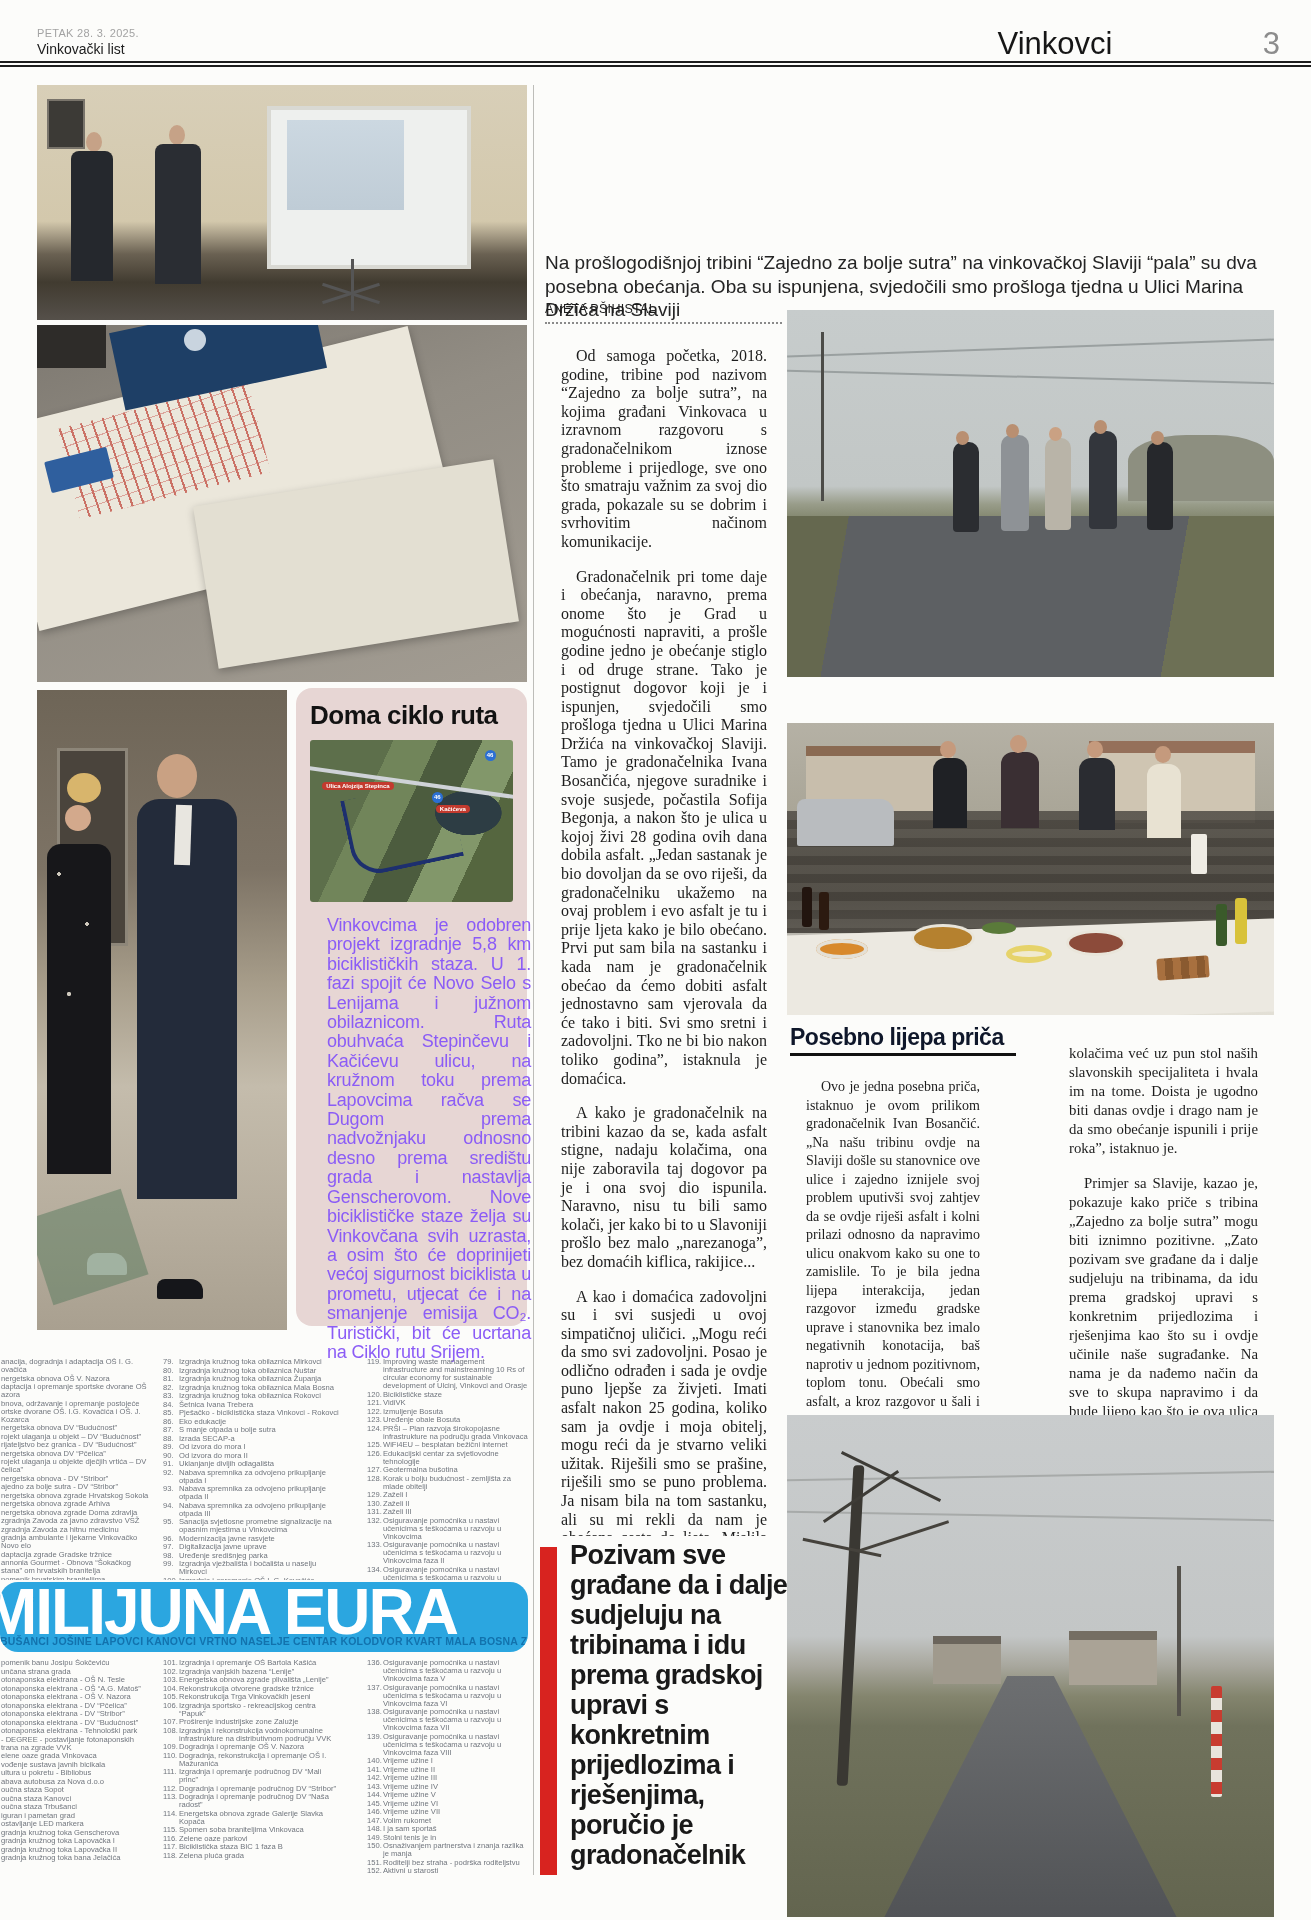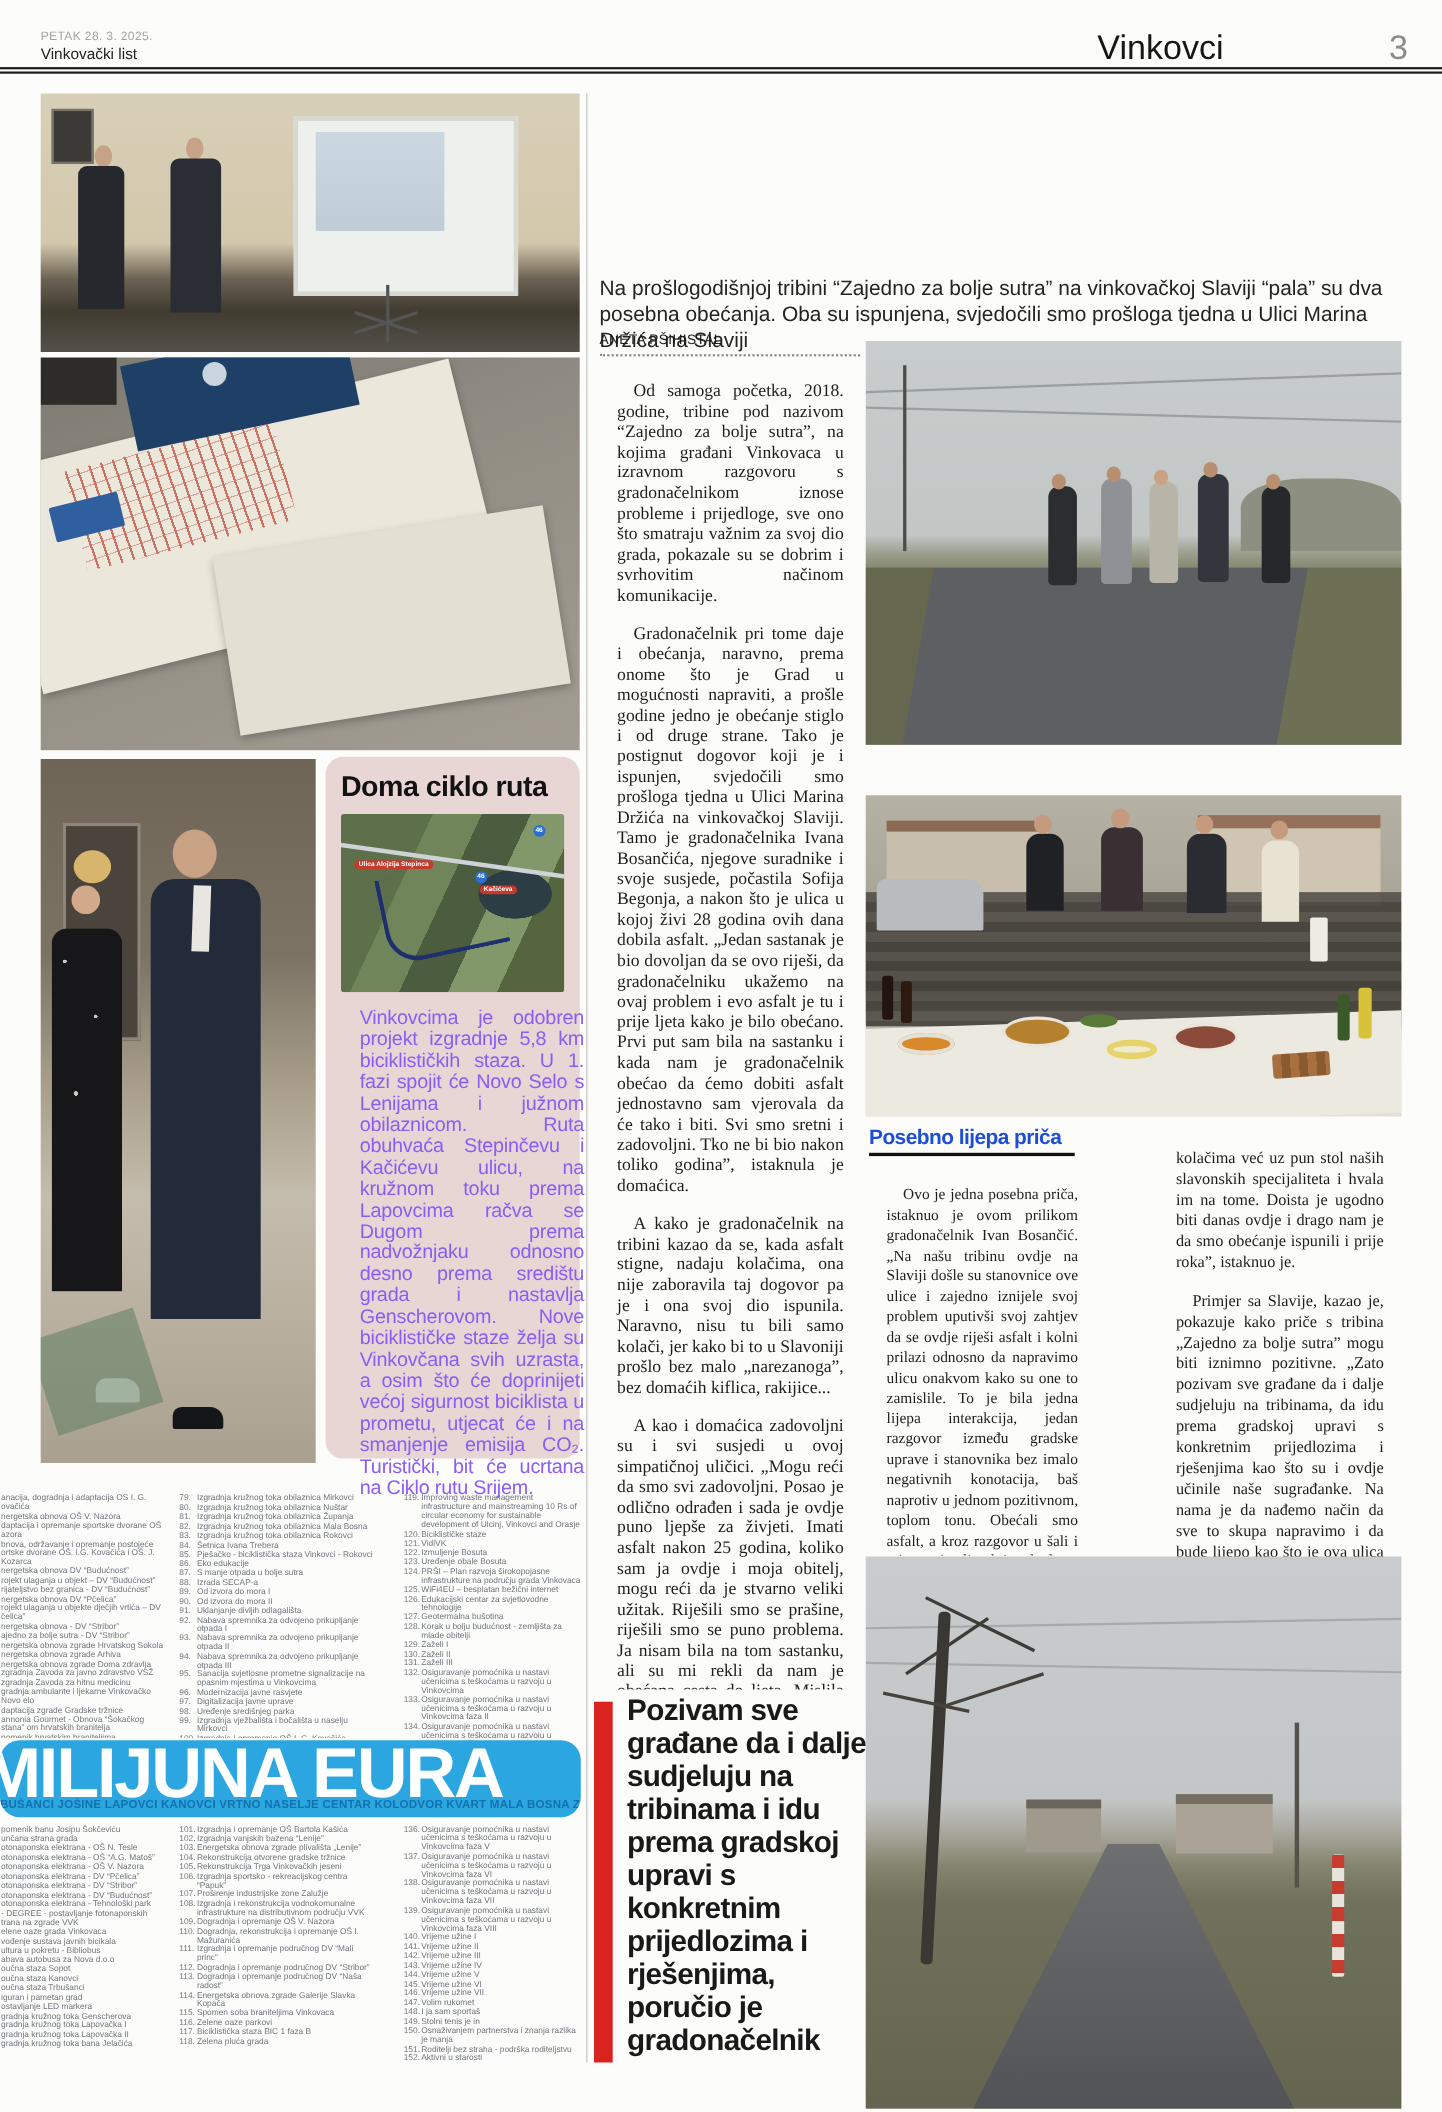--- a/index.html
+++ b/index.html
@@ -67,21 +67,21 @@
      letter-spacing:-1.8px;color:#161616;}
   .subhead{left:545px;top:251px;width:732px;font-size:19px;line-height:23.5px;color:#242424;}
   .byline{left:545px;top:302px;width:237px;font-size:12.5px;font-weight:400;color:#1b1b1b;letter-spacing:.3px;}
   .byline-rule{left:545px;top:322px;width:237px;border-top:2px dotted #8a8a8a;}
   .bodytext{font-family:"Liberation Serif","DejaVu Serif",serif;color:#1d1d1d;text-align:justify;}
   .bodytext p{margin:16px;text-indent:15px;}
   .col1t{left:545px;top:331px;width:238px;height:1205px;font-size:16px;line-height:18.6px;overflow:hidden;}
   .col2t{left:790px;top:1062px;width:206px;height:352px;font-size:14px;line-height:18.5px;overflow:hidden;}
   .col3t{left:1053px;top:1028px;width:221px;height:392px;font-size:14.8px;line-height:19px;overflow:hidden;}
   .col3t p:first-child{text-indent:0;}
-  .heading2{left:790px;top:1024px;font-size:19px;font-weight:800;letter-spacing:-.5px;color:#1d4ed8;
+  .heading2{left:790px;top:1024px;font-size:23px;font-weight:800;letter-spacing:-.5px;color:#0f172a;
      border-bottom:3px solid #111;padding-bottom:2px;padding-right:12px;}
   .quote-bar{left:540px;top:1547px;width:17px;height:328px;background:#d8231f;}
   .quote-text{left:570px;top:1540px;width:228px;font-size:27px;line-height:30px;font-weight:800;
      letter-spacing:-.6px;color:#191919;}
 </style>
 </head>
 <body>
 
 <div class="page">
 

